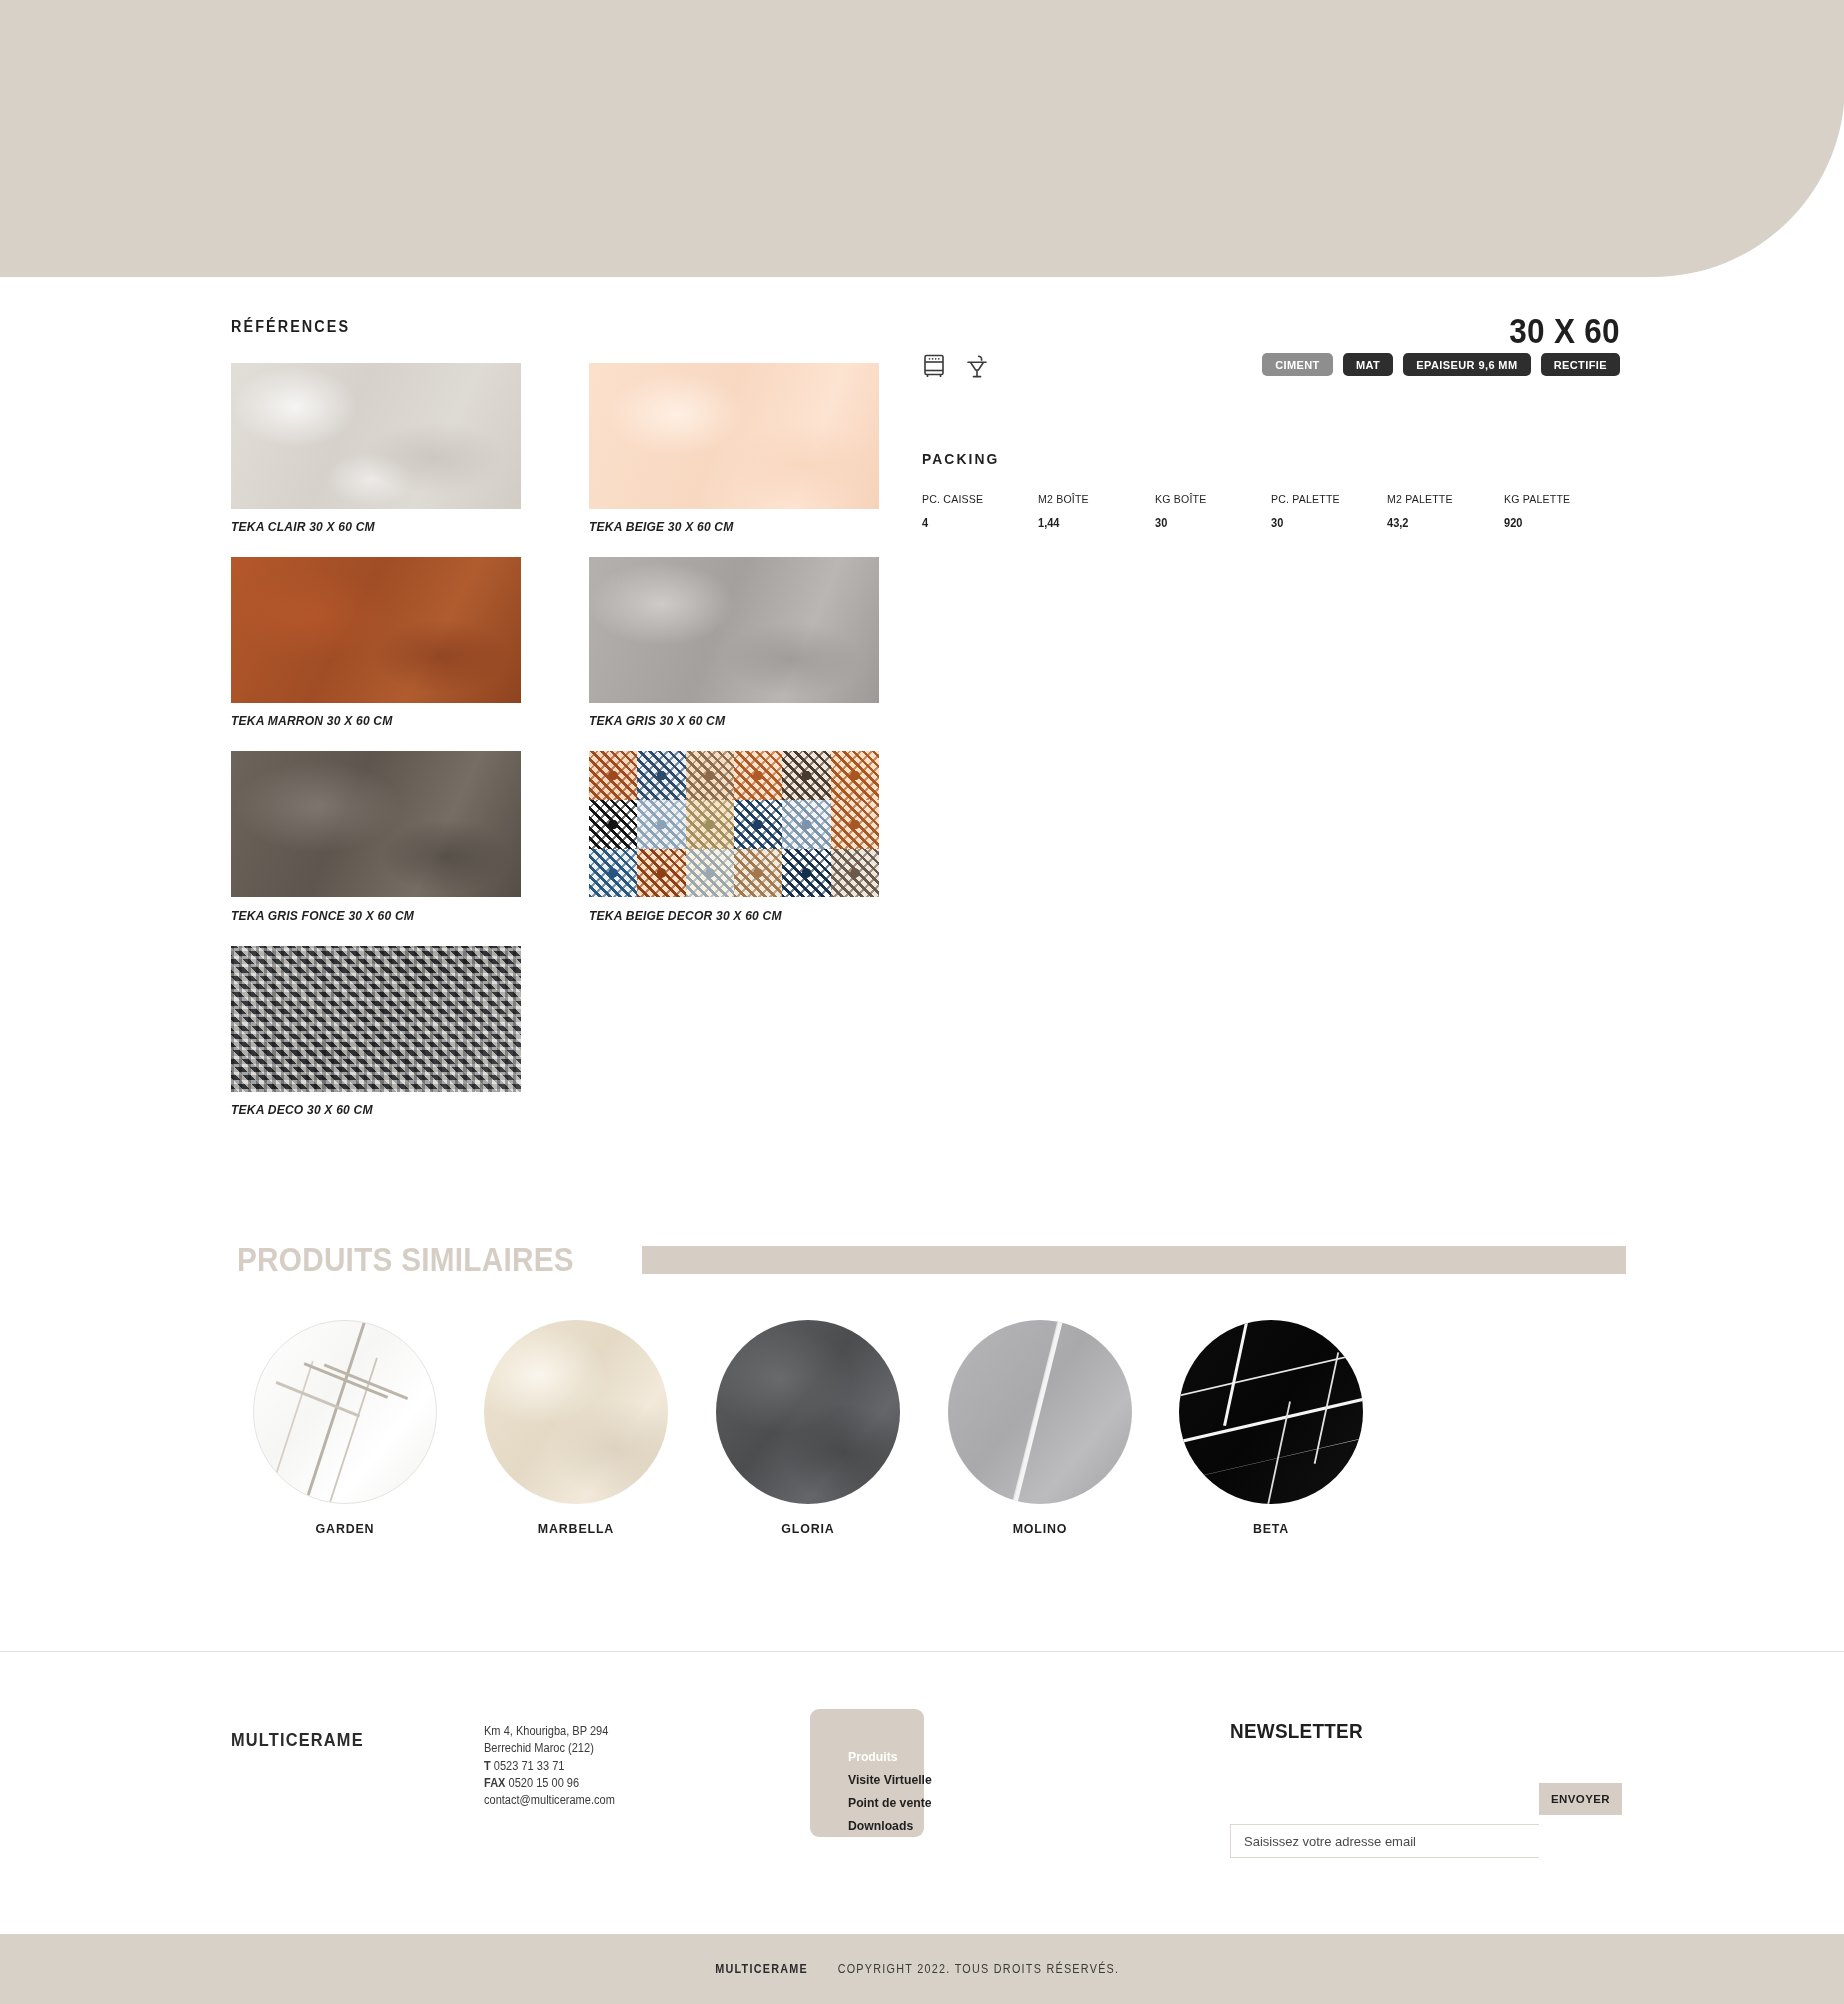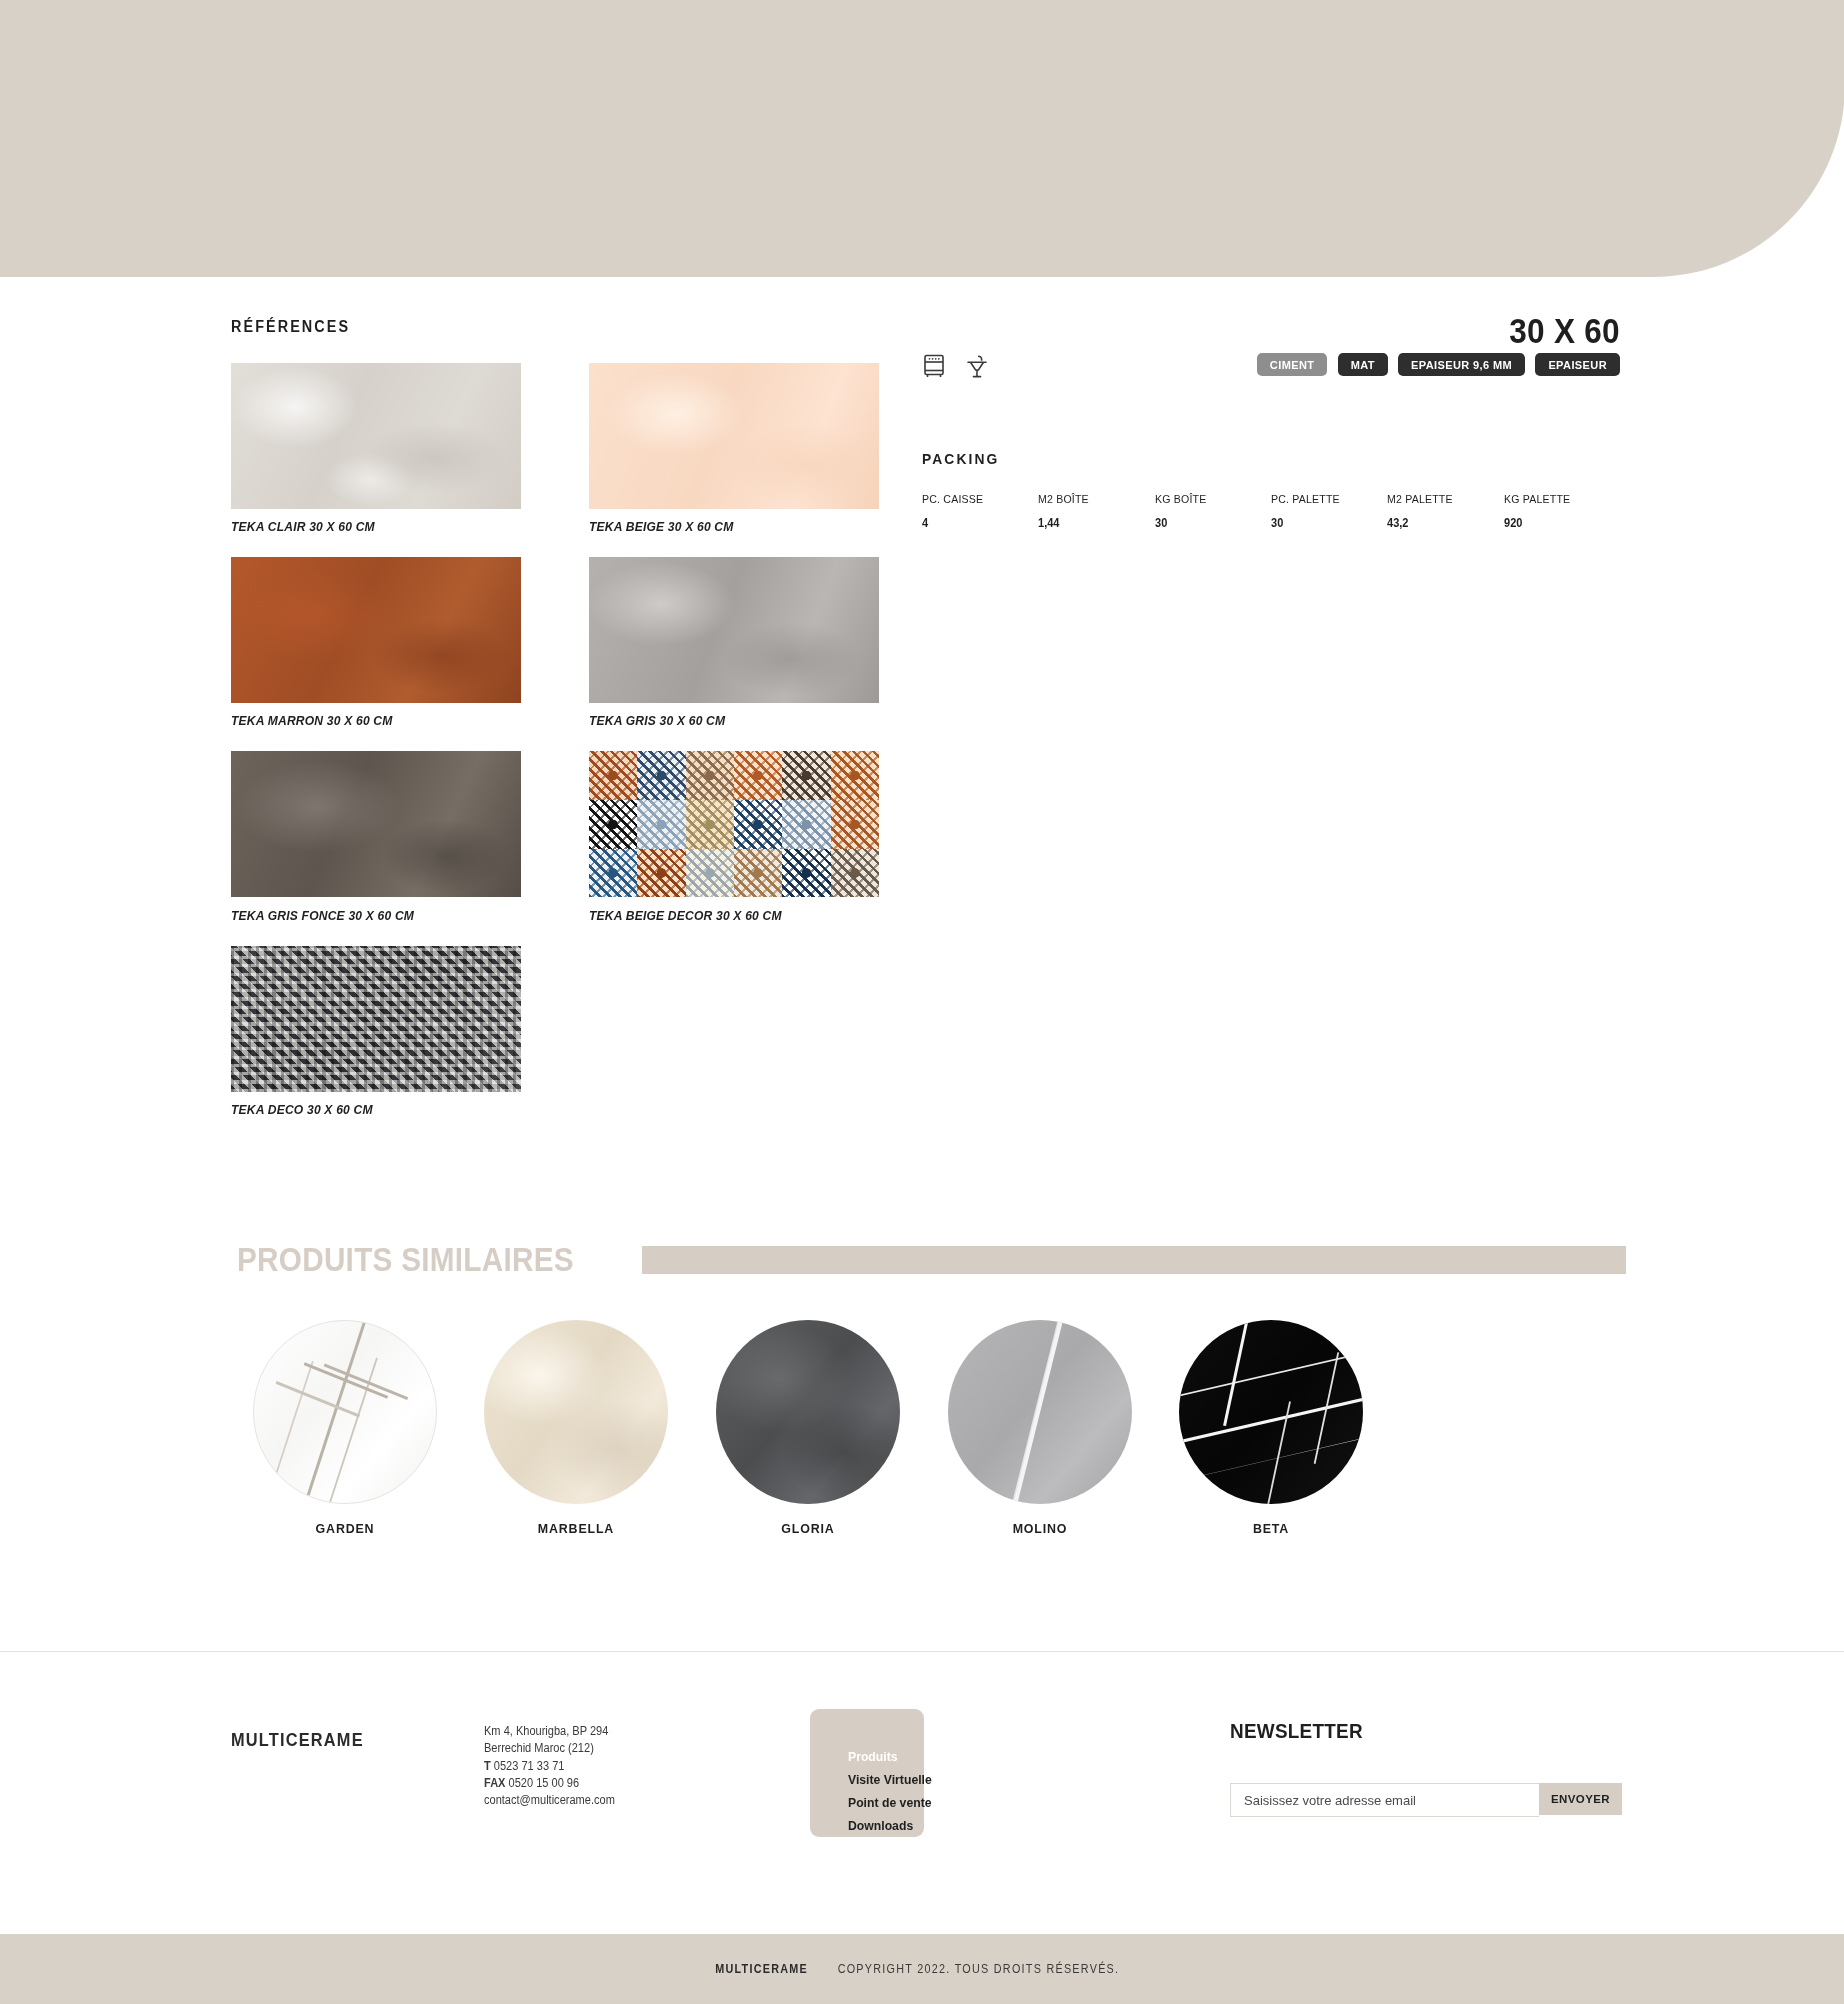--- a/index.html
+++ b/index.html
@@ -293,21 +293,21 @@
   .f-nav a.active { color: #ffffff; }
   .f-news { position: absolute; left: 1230px; top: 54px; width: 392px; }
   .f-news-title {
     font-size: 21px; font-weight: 700; letter-spacing: 0.3px; color: #1f1f1f;
     transform: scaleX(0.9); transform-origin: left center;
   }
   .f-news-form { margin-top: 40px; display: flex; height: 32px; width: 392px; }
   .f-news-form input {
     flex: 1; border: 0.6px solid #ddd8d2; border-right: none; background: #fff;
     padding: 16px 13px; font-size: 13px; color: #3b3b3b;
-    font-family: "Liberation Sans", sans-serif; outline: none;
+    font-family: "Liberation Sans", sans-serif; outline: none; margin-top: 41px;
   }
   .f-news-form input::placeholder { color: #4a4a4a; }
   .f-news-form button {
     width: 83px; border: none; background: #d6cec4; color: #1f1f1f;
     font-size: 11.5px; font-weight: 700; letter-spacing: 0.4px; cursor: pointer;
     font-family: "Liberation Sans", sans-serif;
   }
 
   .copybar {
     position: absolute; left: 0; top: 1934px; width: 1845px; height: 70px;
@@ -448,21 +448,21 @@
         <line x1="12" y1="17" x2="12" y2="23.6"></line>
         <line x1="8.4" y1="23.6" x2="15.6" y2="23.6" stroke-linecap="round"></line>
       </svg>
     </span>
   </div>
 
   <div class="tags">
     <div class="tag muted">CIMENT</div>
     <div class="tag">MAT</div>
     <div class="tag">EPAISEUR 9,6 MM</div>
-    <div class="tag">EPAISEUR</div>
+    <div class="tag">RECTIFIE</div>
   </div>
 </div>
 
 <div class="packing-title">PACKING</div>
 <div class="packing-table">
   <div>
     <div class="pk-head">PC. CAISSE</div>
     <div class="pk-val">4</div>
   </div>
   <div>

